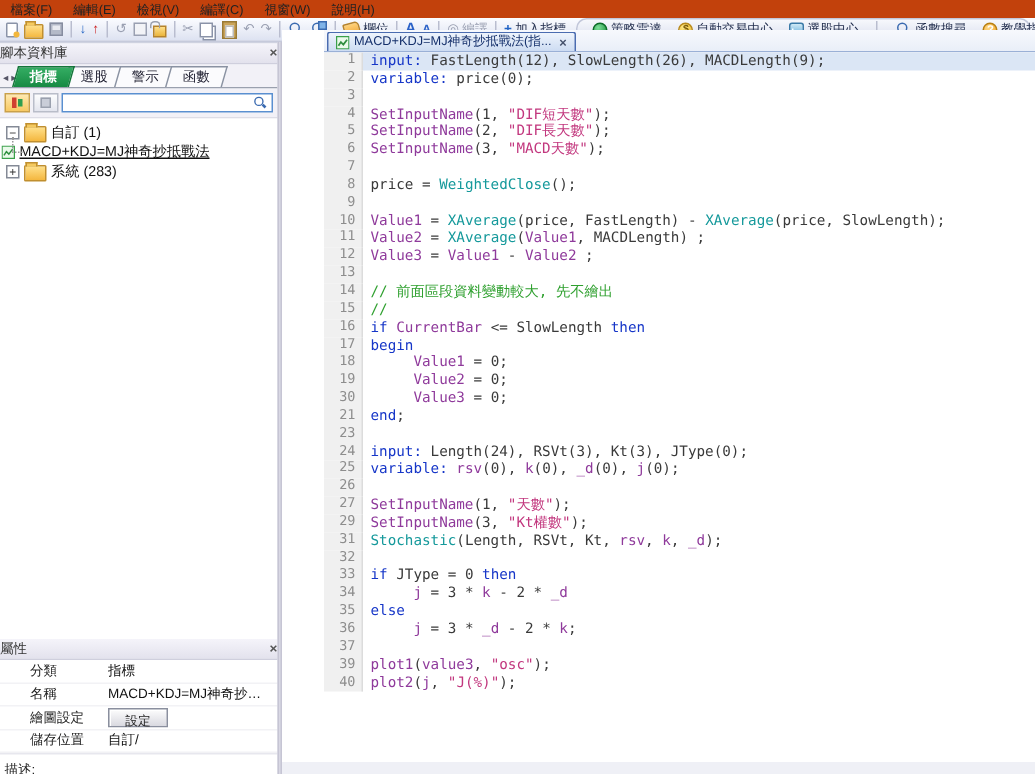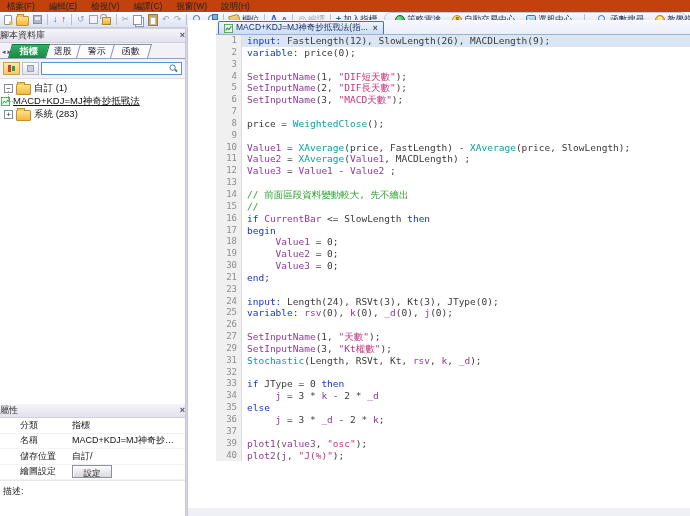--- a/index.html
+++ b/index.html
@@ -81,21 +81,21 @@
   .t-child{padding-left:1px;position:relative;text-decoration:underline;}
   .t-child::before{content:"";position:absolute;left:8px;top:-4px;width:1px;height:10px;border-left:1px dotted #999;}
   .t-child::after{content:"";position:absolute;left:8px;top:6px;width:7px;height:1px;border-top:1px dotted #999;}
   
   .props-table{flex:none;background:#fff;font-size:9px;color:#222;}
   .prow{height:14.5px;display:grid;grid-template-columns:52px 1fr;align-items:center;padding-left:20px;border-bottom:1px solid #f2f2f5;}
   .prow .pv{color:#111;overflow:hidden;white-space:nowrap;text-overflow:ellipsis;padding-right:2px;}
   .btn3d{width:40px;height:13px;font-size:8.5px;line-height:12px;text-align:center;color:#222;
          background:linear-gradient(#fdfdfd,#d9d9e0);border:1px solid #8a8f9e;
          box-shadow:inset 1px 1px 0 #fff;}
-  .desc-label{flex:none;font-size:9px;color:#222;padding:4px 4px 0 3px;border-top:1px solid #e7e7ee;background:#fff;height:36px;box-sizing:border-box;}
+  .desc-label{flex:none;font-size:9px;color:#222;padding:4px 4px 0 3px;border-top:1px solid #e7e7ee;background:#fff;height:14px;box-sizing:border-box;}
   
   .vdivider{position:absolute;left:185px;top:28px;width:3px;height:488px;background:#d9d8e4;
             border-left:1px solid #c6c5d4;border-right:1px solid #c6c5d4;box-sizing:border-box;}
   
   .editor{position:absolute;left:188px;top:20px;width:502px;height:488px;background:#fff;display:flex;flex-direction:column;padding-left:28px;}
   .etabs{height:14px;flex:none;background:linear-gradient(#f7f9fd,#e9eef8);border-bottom:1px solid #9ab0d6;
          display:flex;align-items:flex-end;padding-left:2px;}
   .etab{height:13px;display:flex;align-items:center;gap:3px;padding:0 5px;box-sizing:border-box;
         background:linear-gradient(#eef4fc,#cddcf2);border:1px solid #4a6cb0;border-bottom:none;
         border-radius:2px 2px 0 0;font-size:8.5px;color:#15306b;}
@@ -279,26 +279,26 @@
   <div class="props-table">
     <div class="prow">
       <span>分類</span>
       <span class="pv">指標</span>
     </div>
     <div class="prow">
       <span>名稱</span>
       <span class="pv">MACD+KDJ=MJ神奇抄抵戰...</span>
     </div>
     <div class="prow">
+      <span>繪圖設定</span>
+      <span class="pv"><button class="btn3d">設定</button></span>
+    </div>
+    <div class="prow">
       <span>儲存位置</span>
       <span class="pv">自訂/</span>
-    </div>
-    <div class="prow">
-      <span>繪圖設定</span>
-      <span class="pv"><button class="btn3d">設定</button></span>
     </div>
   </div>
   <div class="desc-label">描述:</div>
 </div>
 
 <div class="vdivider"></div>
 
 <div class="editor">
   <div class="etabs">
     <span class="etab">

